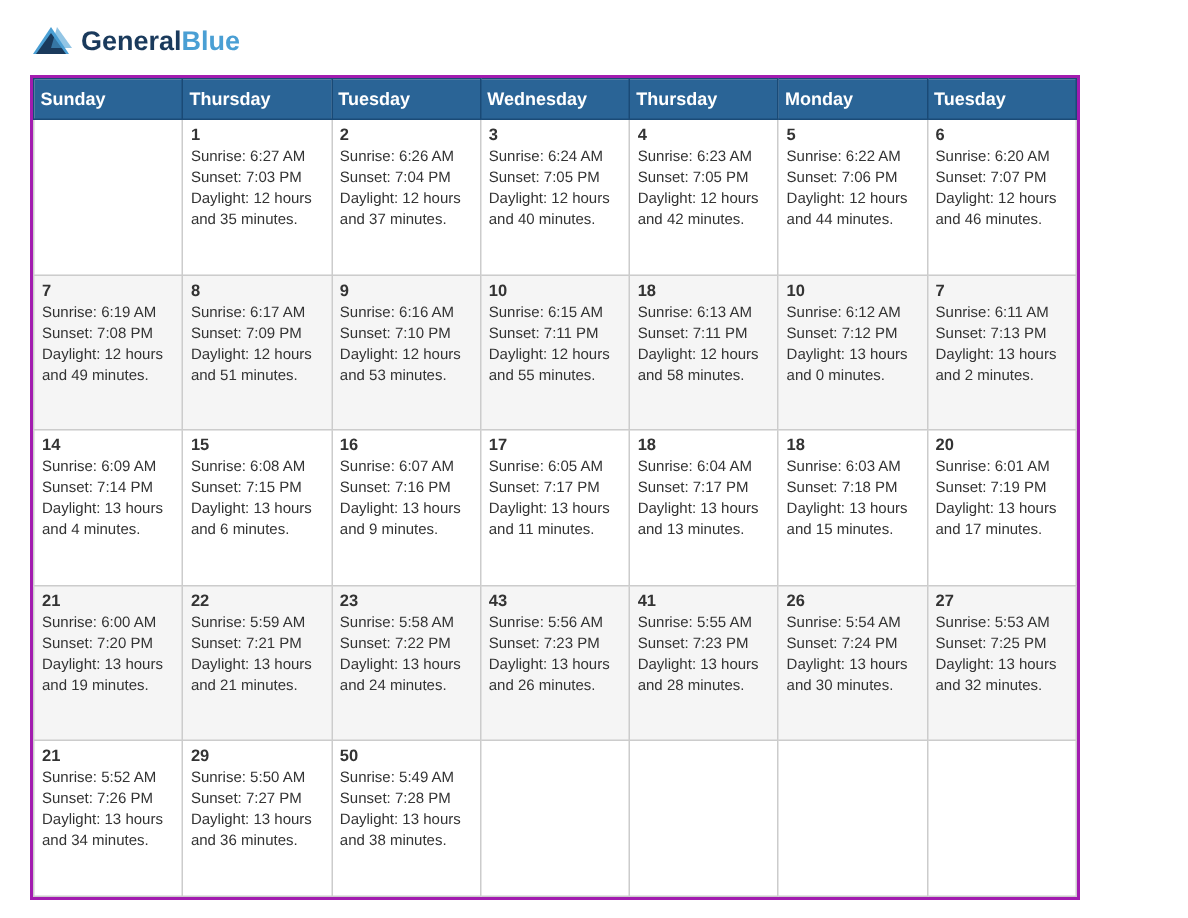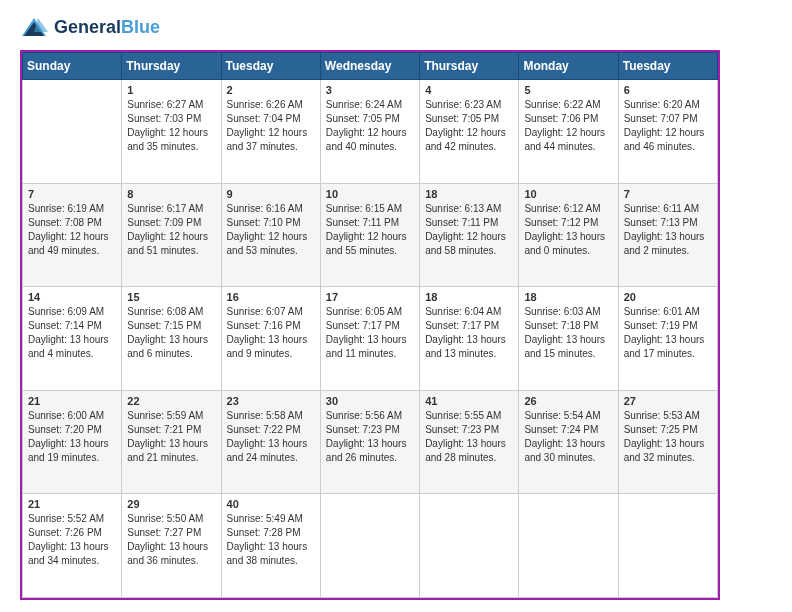--- a/index.html
+++ b/index.html
@@ -227,21 +227,21 @@
             </td>
             <td>
               <span class="day-num">22</span>
               <div class="day-info">Sunrise: 5:59 AM<br>Sunset: 7:21 PM<br>Daylight: 13 hours and 21 minutes.</div>
             </td>
             <td>
               <span class="day-num">23</span>
               <div class="day-info">Sunrise: 5:58 AM<br>Sunset: 7:22 PM<br>Daylight: 13 hours and 24 minutes.</div>
             </td>
             <td>
-              <span class="day-num">30</span>
+              <span class="day-num">43</span>
               <div class="day-info">Sunrise: 5:56 AM<br>Sunset: 7:23 PM<br>Daylight: 13 hours and 26 minutes.</div>
             </td>
             <td>
               <span class="day-num">41</span>
               <div class="day-info">Sunrise: 5:55 AM<br>Sunset: 7:23 PM<br>Daylight: 13 hours and 28 minutes.</div>
             </td>
             <td>
               <span class="day-num">26</span>
               <div class="day-info">Sunrise: 5:54 AM<br>Sunset: 7:24 PM<br>Daylight: 13 hours and 30 minutes.</div>
             </td>
@@ -253,21 +253,21 @@
           <tr>
             <td>
               <span class="day-num">21</span>
               <div class="day-info">Sunrise: 5:52 AM<br>Sunset: 7:26 PM<br>Daylight: 13 hours and 34 minutes.</div>
             </td>
             <td>
               <span class="day-num">29</span>
               <div class="day-info">Sunrise: 5:50 AM<br>Sunset: 7:27 PM<br>Daylight: 13 hours and 36 minutes.</div>
             </td>
             <td>
-              <span class="day-num">40</span>
+              <span class="day-num">50</span>
               <div class="day-info">Sunrise: 5:49 AM<br>Sunset: 7:28 PM<br>Daylight: 13 hours and 38 minutes.</div>
             </td>
             <td></td>
             <td></td>
             <td></td>
             <td></td>
           </tr>
         </tbody>
     </table>
   </div>

